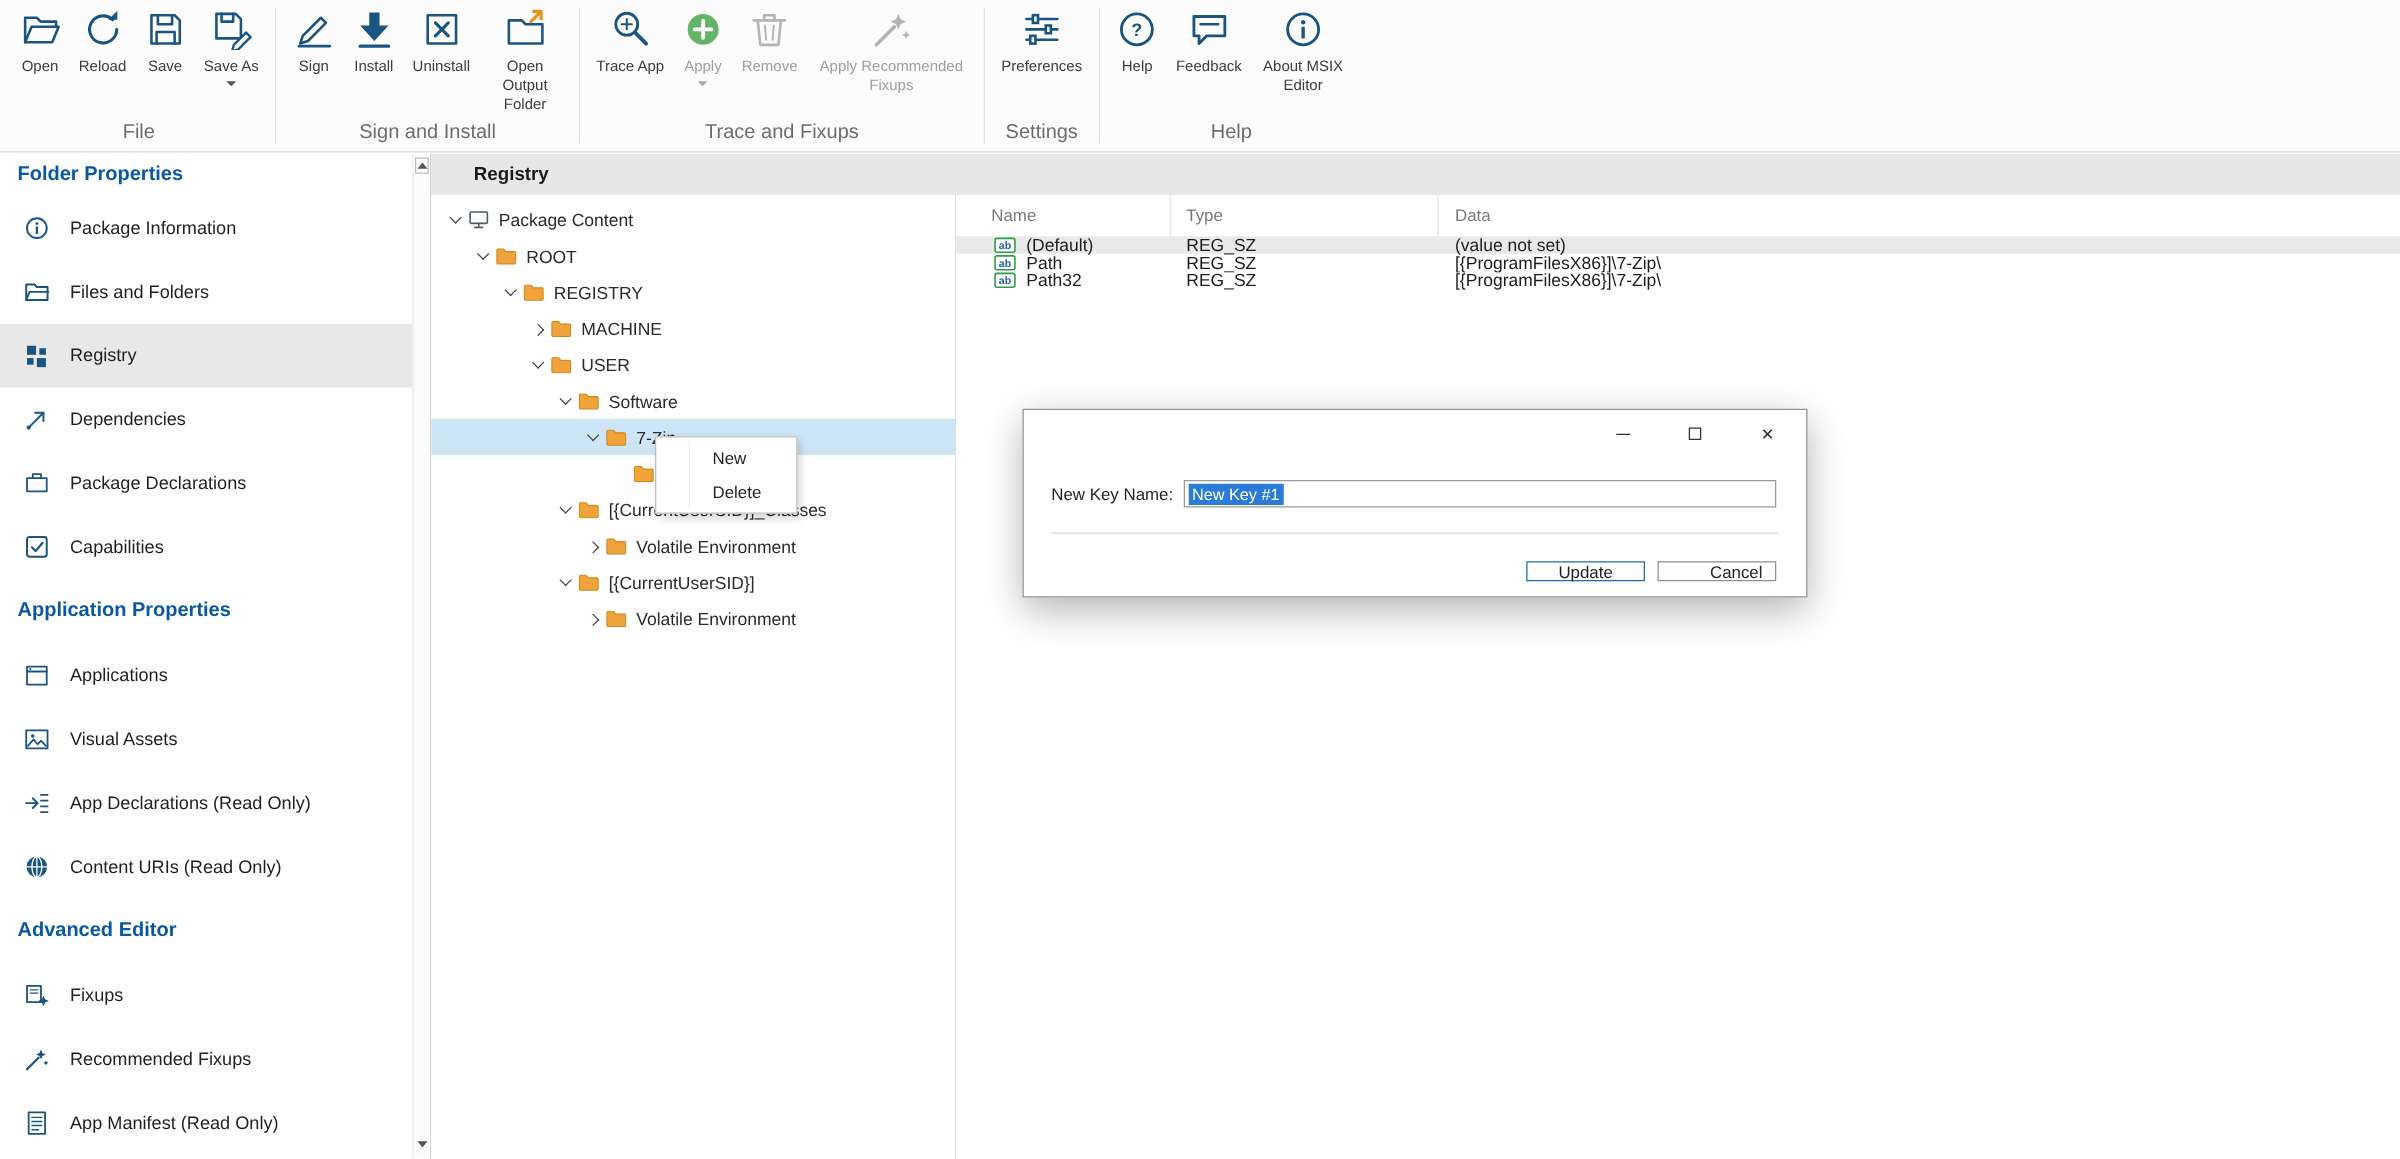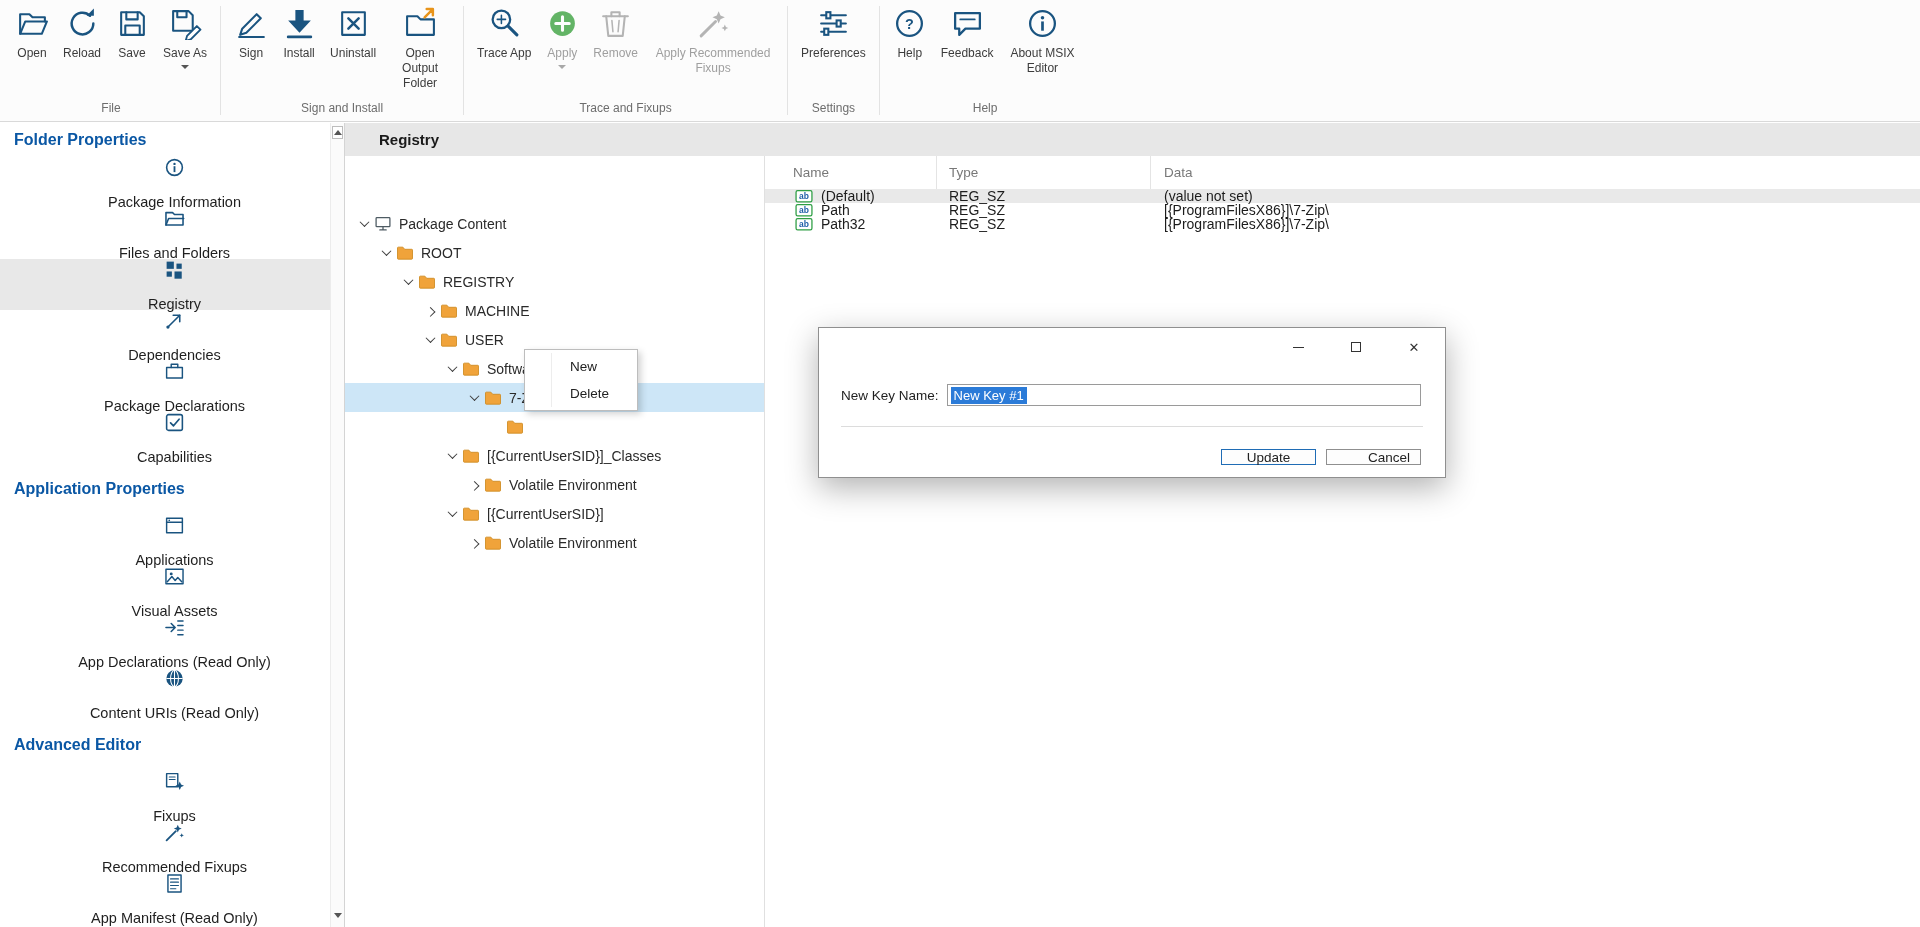--- a/index.html
+++ b/index.html
@@ -26,32 +26,32 @@
   [data-name="trace-app-button"], [data-name="open-output-folder-button"] { max-width:72px; }
   [data-name="apply-recommended-fixups-button"] { max-width:134px; }
   [data-name="about-msix-editor-button"] { max-width:82px; }
   .ribbon-icon { width:33px; height:33px; color:#1a5480; flex:none; }
   .ribbon-label { font-size:12px; line-height:15px; color:#3c3c3c; }
   .ribbon-btn.disabled .ribbon-icon { color:#a8a8a8; opacity:.85; }
   .ribbon-btn.disabled .ribbon-label { color:#9f9f9f; }
   .dd { width:0; height:0; border-left:4px solid transparent; border-right:4px solid transparent;
         border-top:4px solid #555; margin-top:-2px; }
   .ribbon-btn.disabled .dd { border-top-color:#a8a8a8; }
-  .ribbon-group-label { margin-top:auto; text-align:center; font-size:12px; color:#6d6d6d; padding:2px 2px 6px; }
+  .ribbon-group-label { margin-top:auto; text-align:center; font-size:16px; color:#6d6d6d; padding:2px 2px 6px; }
   .ribbon-sep { width:1px; background:#e3e3e3; margin:6px 2px; }
 
   
   .sidebar { position:absolute; top:123px; left:0; width:330px; bottom:0; background:#fff; overflow:hidden; }
   .side-section-title {
     height:52px; display:flex; align-items:center; padding-left:14px;
     color:#0a57a4; font-weight:bold; font-size:16px;
   }
   .side-section-title:first-child { height:34px; }
   .side-item { height:51px; display:flex; align-items:center; padding-left:19px; gap:16px;
-    font-size:14.5px; color:#1f1f1f; cursor:default;flex-direction:column; }
+    font-size:14.5px; color:#1f1f1f; cursor:default; }
   .side-item.selected { background:#e8e8e8; }
   .side-icon { width:21px; height:21px; color:#1a5480; flex:none; }
 
   .sidebar-scrollbar { position:absolute; top:123px; left:330px; width:14px; bottom:0;
     background:#fbfbfb; border-left:1px solid #ececec; }
   .sb-btn-up { position:absolute; top:3px; left:1px; width:11px; height:13px;
     border:1px solid #bdbdbd; background:#fff; display:flex; align-items:center; justify-content:center; }
   .sb-btn-down { position:absolute; bottom:5px; left:1px; width:11px; height:13px;
     display:flex; align-items:center; justify-content:center; }
   .sb-tri-up { width:0; height:0; border-left:4px solid transparent; border-right:4px solid transparent; border-bottom:5px solid #555; }
@@ -445,21 +445,21 @@
       <span class="sb-tri-down" data-name="scroll-down-arrow-icon"></span>
     </div>
 </div>
 <div class="side-divider" data-name="sidebar-divider"></div>
 
 <div class="main-header" data-name="page-header">
   <span data-name="page-title">Registry</span>
 </div>
 
 <div class="tree-panel" id="tree" data-name="registry-tree">
-    <div class="tree-row" data-name="tree-node-package-content" style="padding-left: 11px; margin-top: 48px;">
+    <div class="tree-row" data-name="tree-node-package-content" style="padding-left: 11px;">
       <span class="chev" data-name="chevron-down-icon">
         <i class="chev-glyph down" data-name="chevron-glyph"></i>
       </span>
       <span class="tree-icon pkg" data-name="package-content-icon">
         <svg viewBox="0 0 32 32">
           <rect x="3" y="5" width="26" height="17" rx="1.5" fill="none" stroke="currentColor" stroke-linejoin="round" stroke-linecap="round" stroke-width="2.4"></rect>
           <path d="M16 22v5M10 28h12" fill="none" stroke="currentColor" stroke-linejoin="round" stroke-linecap="round" stroke-width="2.4"></path>
         </svg>
       </span>
       <span class="tree-label" data-name="tree-node-label">Package Content</span>

